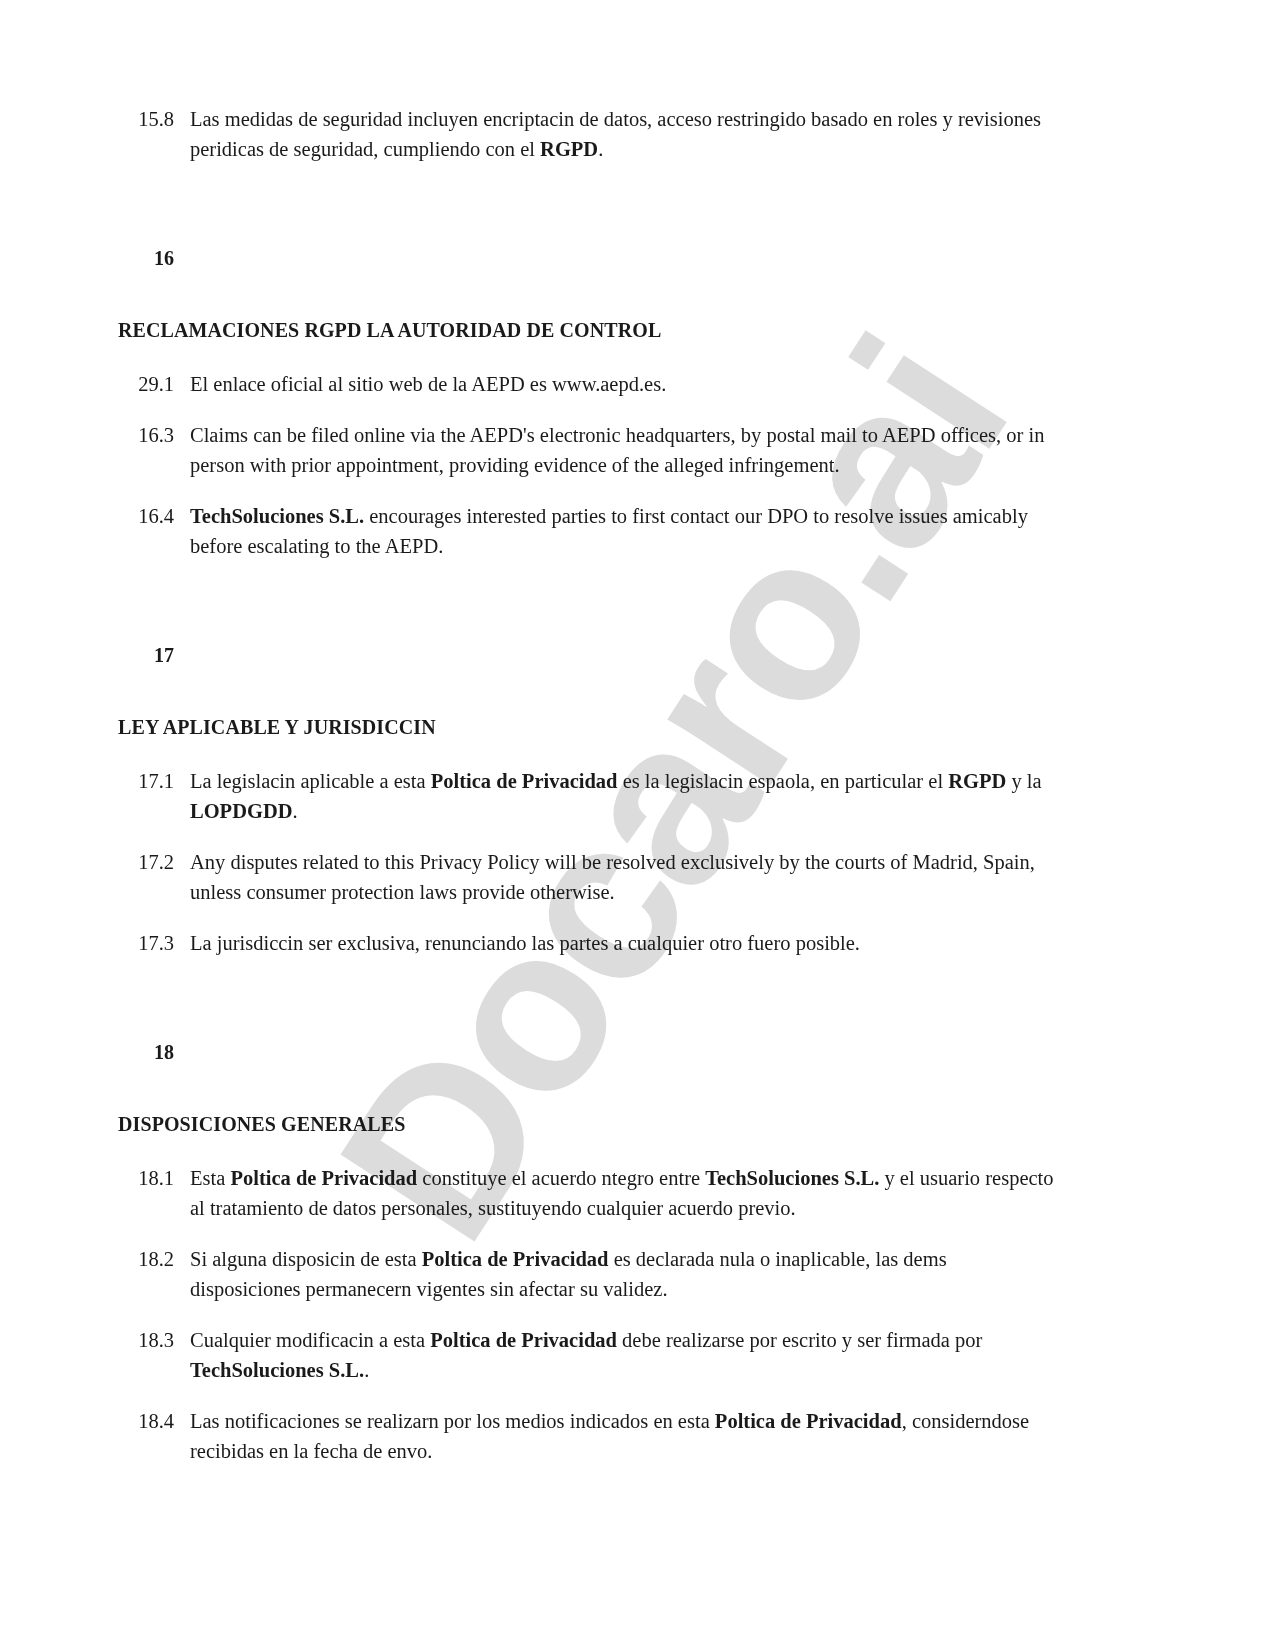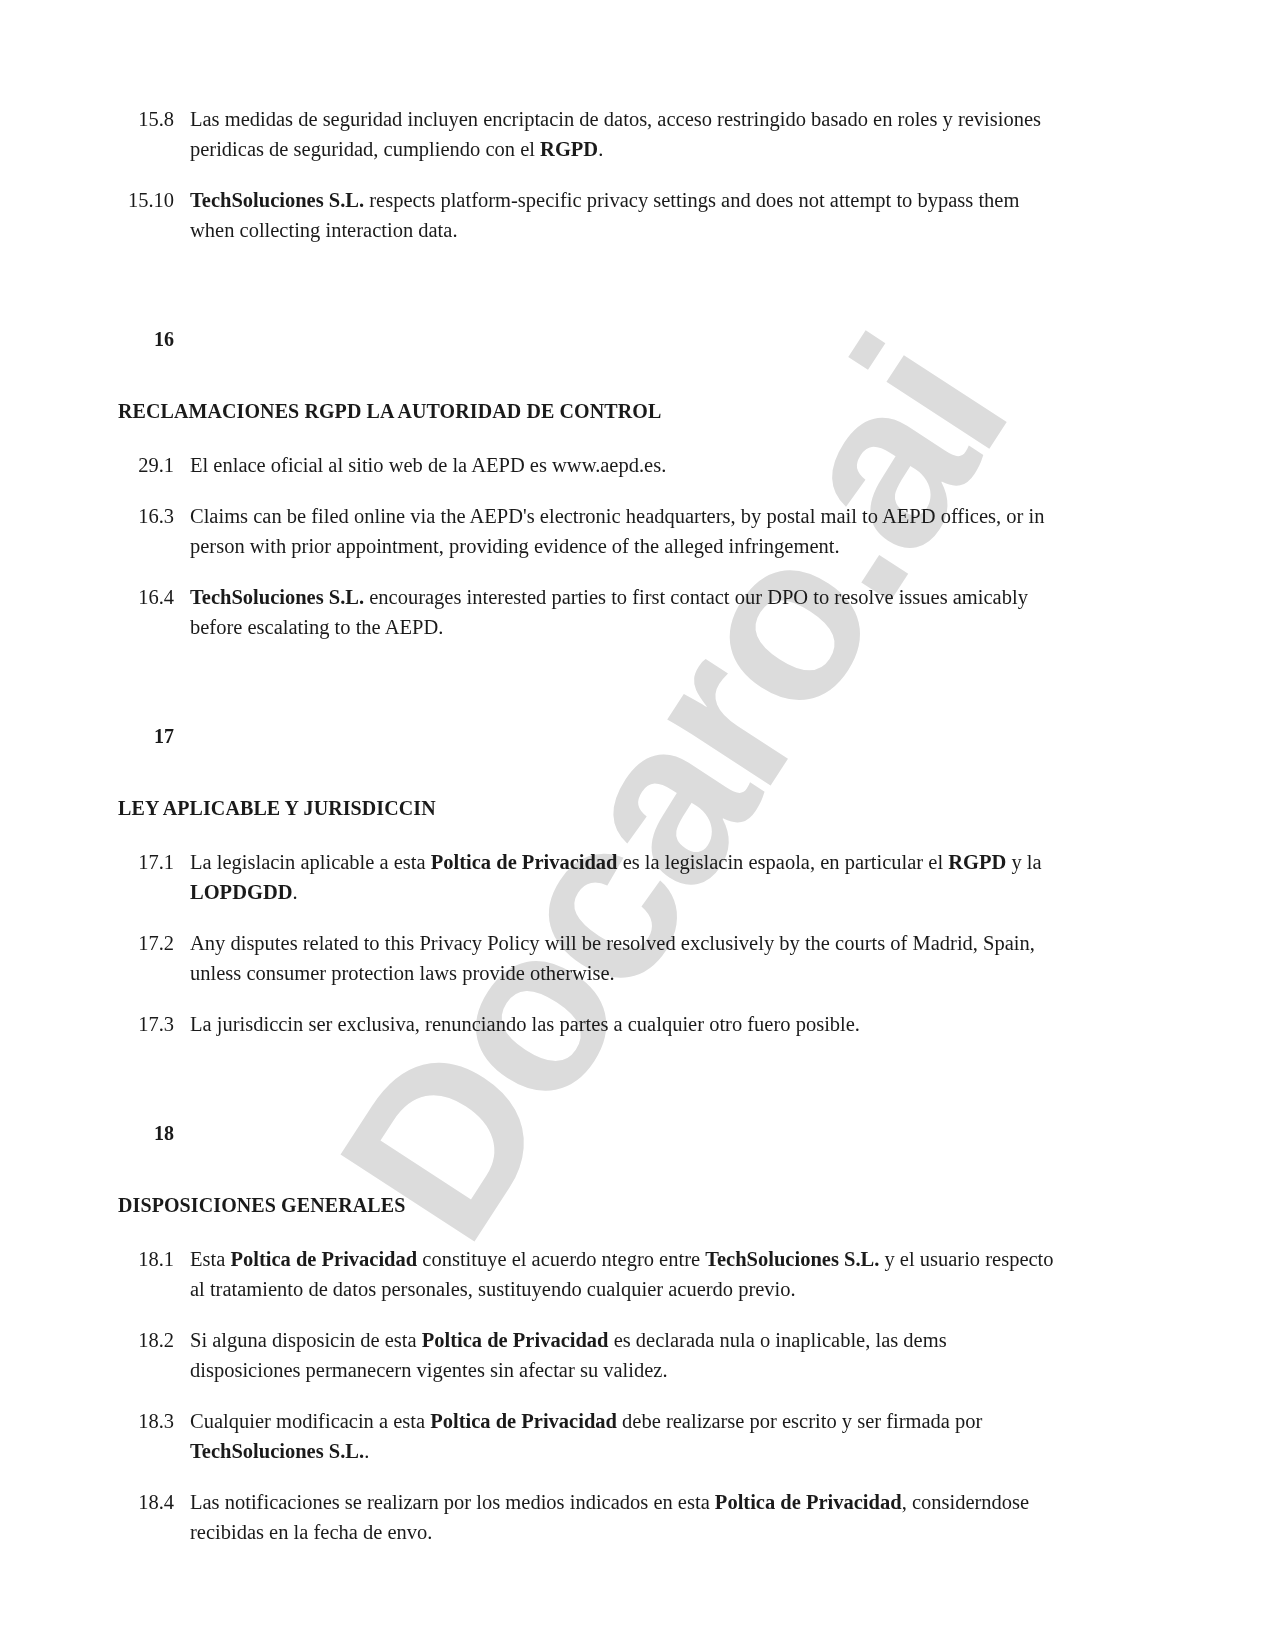--- a/index.html
+++ b/index.html
@@ -109,24 +109,20 @@
 
   <div class="watermark">
     <div class="watermark-text">Docaro.ai</div>
   </div>
 
   <div class="content">
       <div class="clause">
         <div class="clause-num">15.8</div>
         <div class="clause-body"><span>Las medidas de seguridad incluyen encriptacin de datos, acceso restringido basado en roles y revisiones peridicas de seguridad, cumpliendo con el </span><b>RGPD</b><span>.</span></div>
       </div>
-      <div class="clause">
-        <div class="clause-num">15.10</div>
-        <div class="clause-body"><b>TechSoluciones S.L.</b><span> respects platform-specific privacy settings and does not attempt to bypass them when collecting interaction data.</span></div>
-      </div>
       <div class="section-gap"></div>
       <div class="clause heading">
         <div class="clause-num">16</div>
         <div class="clause-body"><b>RECLAMACIONES RGPD LA AUTORIDAD DE CONTROL</b></div>
       </div>
       <div class="clause">
         <div class="clause-num">29.1</div>
         <div class="clause-body"><span>El enlace oficial al sitio web de la AEPD es www.aepd.es.</span></div>
       </div>
       <div class="clause">

